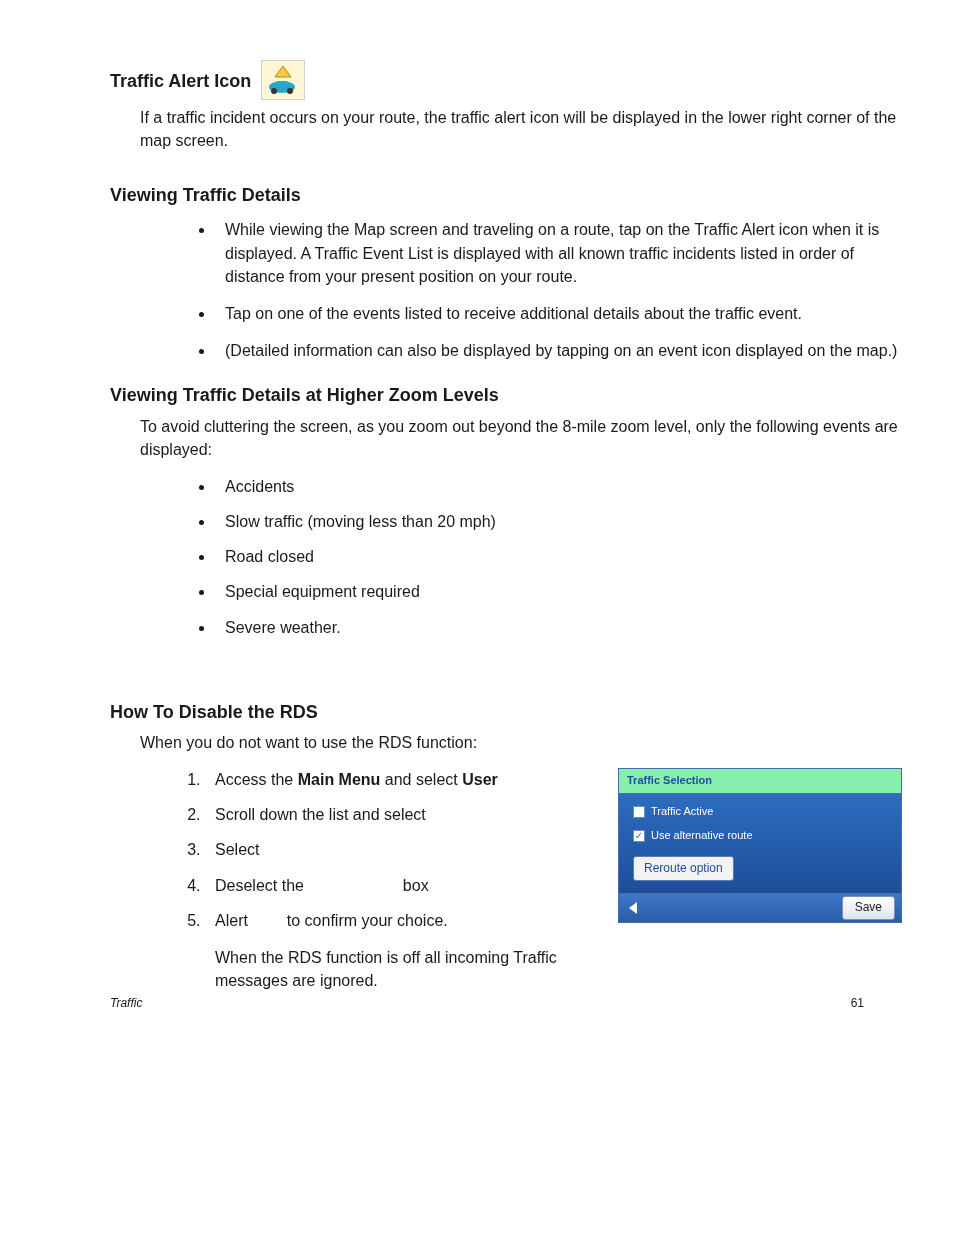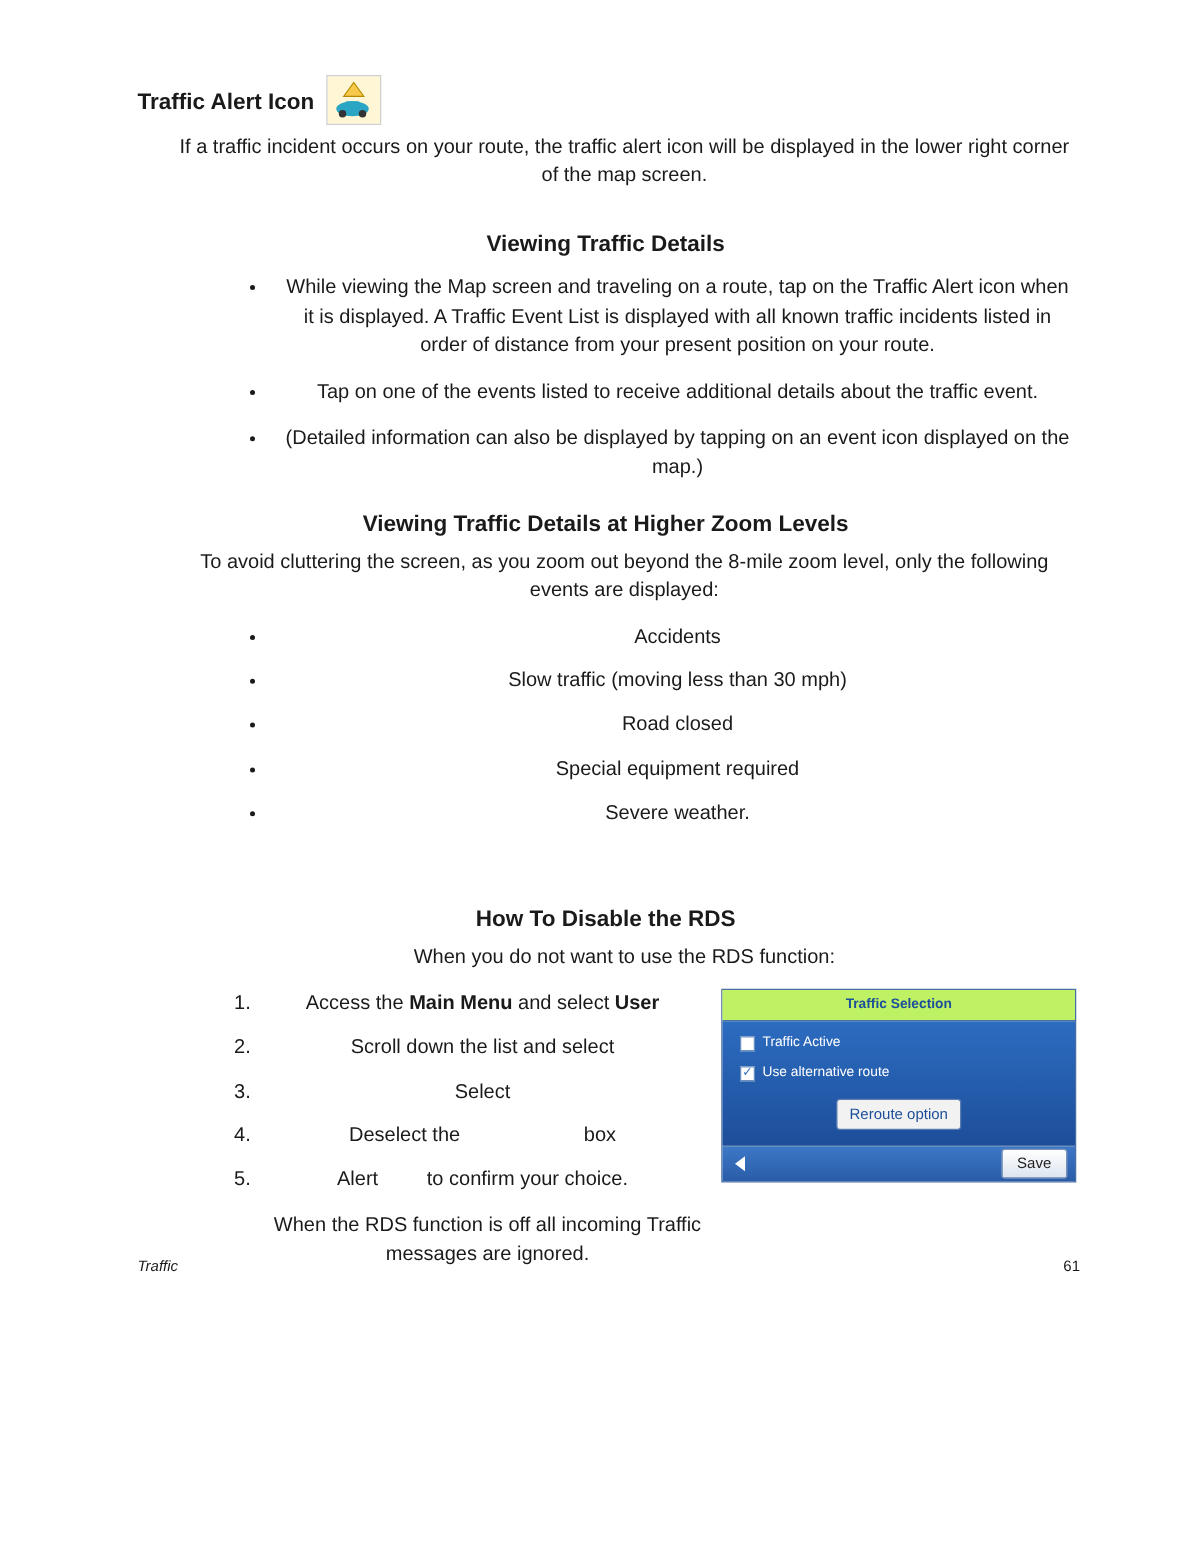--- a/index.html
+++ b/index.html
@@ -11,22 +11,21 @@
     font-family: Arial, Helvetica, sans-serif;
     color: #1a1a1a;
     font-size: 16px;
     line-height: 1.45;
   }
   .page {
     position: relative;
     width: 954px;
     height: 1062px;
     box-sizing: border-box;
-    padding: 60px 95px 0 110px;
-    text-align: center;
+    padding: 60px 54px 0 110px;
   }
   .section-heading {
     font-family: "Arial Narrow", Arial, sans-serif;
     font-stretch: condensed;
     font-weight: bold;
     font-size: 18px;
     margin: 0 0 6px 0;
   }
   .first-heading-row {
     display: flex;
@@ -79,21 +78,21 @@
     margin-left: 20px;
   }
   .traffic-panel {
     width: 282px;
     border: 1px solid #4a6fa5;
     font-family: Verdana, Geneva, sans-serif;
     font-size: 11px;
     user-select: none;
   }
   .traffic-title {
-    background: #bef264;
+    background: #86efac;
     color: #1d4e9a;
     font-weight: bold;
     padding: 4px 8px;
     border-bottom: 1px solid #4a6fa5;
   }
   .traffic-body {
     background: linear-gradient(#2d6cc0, #1d4e9a);
     color: #ffffff;
     padding: 10px 14px 12px 14px;
   }
@@ -149,21 +148,21 @@
     border: 1px solid #7a93b8;
     border-radius: 3px;
     color: #222;
     padding: 2px 12px;
     font-size: 12px;
   }
   .footer {
     position: absolute;
     left: 110px;
     right: 90px;
-    bottom: 40px;
+    bottom: 50px;
     display: flex;
     justify-content: space-between;
     font-size: 12px;
   }
   .footer-left { font-style: italic; }
   .bold { font-weight: bold; }
   .clearfix::after { content: ""; display: table; clear: both; }
   .spacer-med { height: 30px; }
   .spacer-big { height: 40px; }
 </style>
@@ -192,21 +191,21 @@
   <ul class="bullets">
     <li>While viewing the Map screen and traveling on a route, tap on the Traffic Alert icon when it is displayed.  A Traffic Event List is displayed with all known traffic incidents listed in order of distance from your present position on your route.</li>
     <li>Tap on one of the events listed to receive additional details about the traffic event.</li>
     <li>(Detailed information can also be displayed by tapping on an event icon displayed on the map.)</li>
   </ul>
 
   <div class="section-heading">Viewing Traffic Details at Higher Zoom Levels</div>
   <p class="body-text-noindent">To avoid cluttering the screen, as you zoom out beyond the 8-mile zoom level, only the following events are displayed:</p>
   <ul class="bullets tight">
     <li>Accidents</li>
-    <li>Slow traffic (moving less than 30 mph)</li>
+    <li>Slow traffic (moving less than 20 mph)</li>
     <li>Road closed</li>
     <li>Special equipment required</li>
     <li>Severe weather.</li>
   </ul>
 
   <div class="spacer-big"></div>
 
   <div class="clearfix">
     <div class="section-heading">How To Disable the RDS</div>
     <p class="body-text-noindent">When you do not want to use the RDS function:</p>

